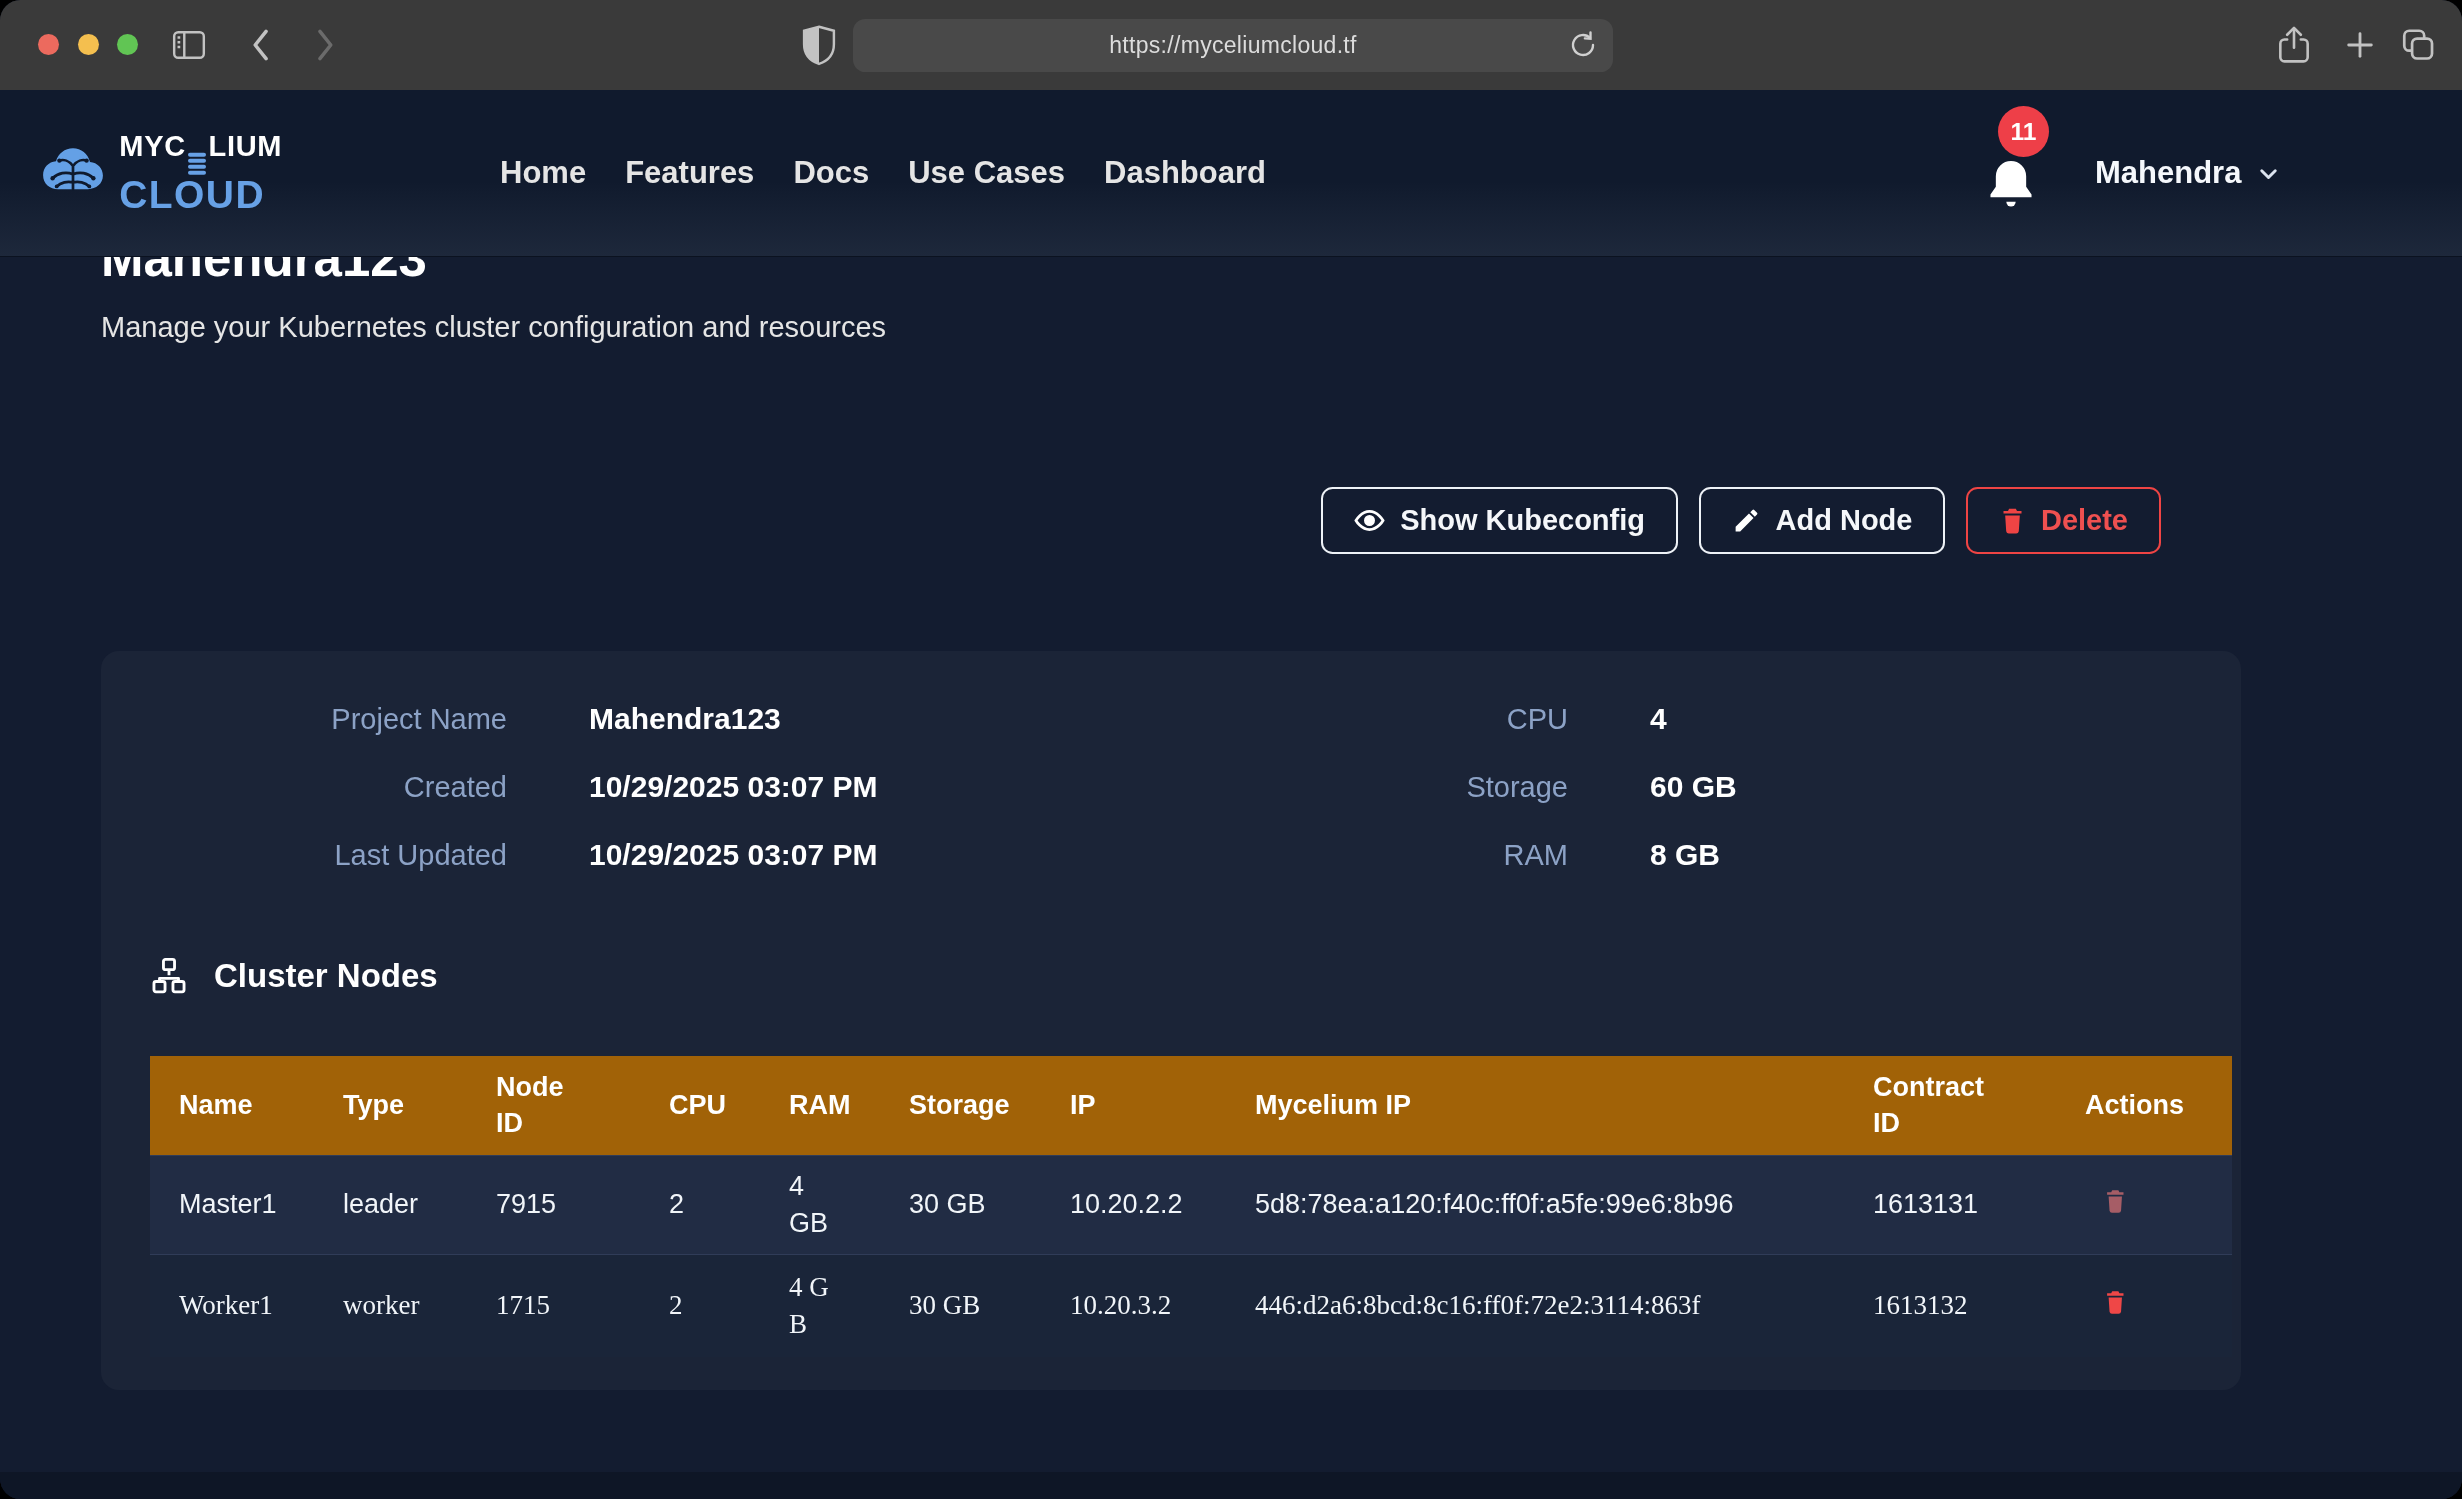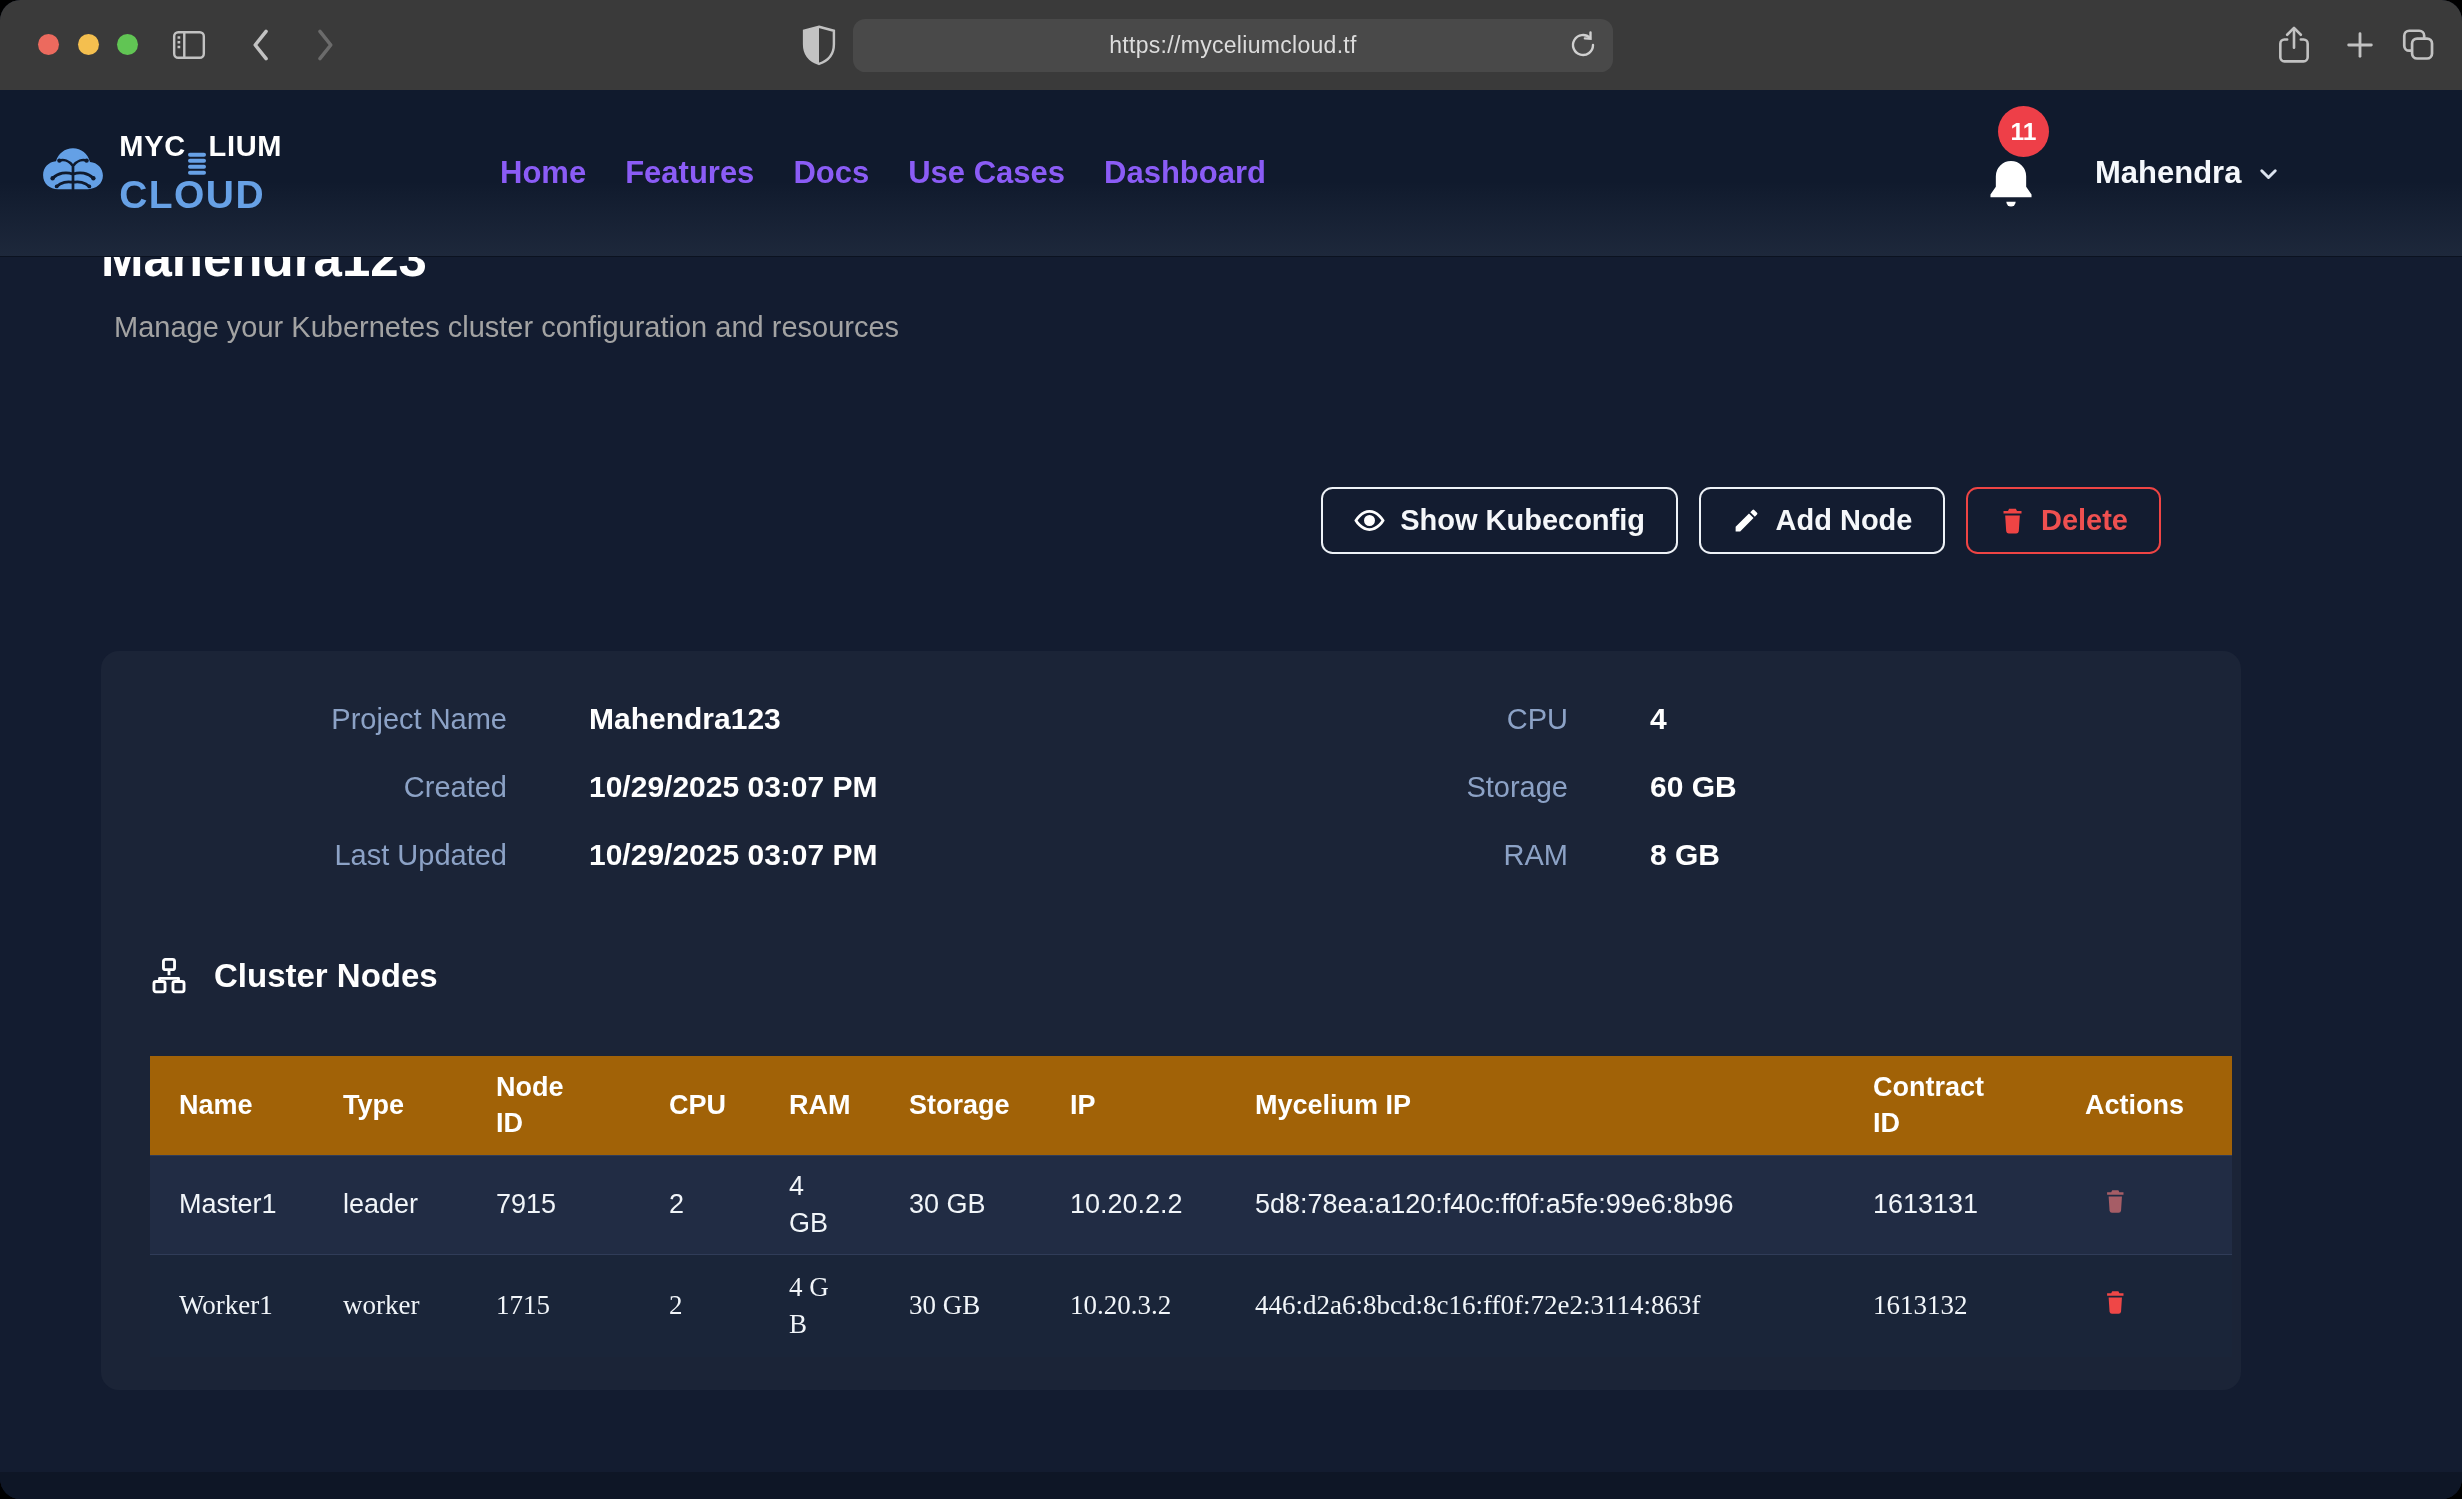--- a/index.html
+++ b/index.html
@@ -22,30 +22,30 @@
   
   .nav { position:absolute; top:90px; left:0; right:0; height:167px; background:#101a2d; z-index:5; overflow:hidden; border-bottom:1.4px solid rgba(5,9,20,.5); }
   .nav-haze { position:absolute; left:0; right:0; bottom:0; height:75px; background:linear-gradient(rgba(148,163,184,0), rgba(148,163,184,.10)); }
   .logo { position:absolute; left:39px; top:50%; transform:translateY(-50%); display:flex; align-items:center; gap:12.3px; }
   .logo-lines { display:flex; flex-direction:column; line-height:1.02; }
   .logo-top { font-size:29px; font-weight:bold; color:#fff; letter-spacing:0.7px; white-space:nowrap; }
   .logo-bottom { font-size:39px; font-weight:bold; color:#67a1e6; letter-spacing:1.4px; }
   .ebars { display:inline-flex; flex-direction:column; gap:2.4px; margin:0 2.1px; position:relative; top:0.7px; }
   .ebars i { display:block; width:18.5px; height:3.8px; border-radius:2.1px; background:#67a1e6; }
   .nav-links { position:absolute; left:500px; top:50%; transform:translateY(-50%); display:flex; gap:39px; }
-  .nav-link { font-size:31px; font-weight:600; color:#8b5cf6; cursor:pointer; white-space:nowrap; }
+  .nav-link { font-size:31px; font-weight:600; color:#e5e5e5; cursor:pointer; white-space:nowrap; }
   .bell-wrap { position:absolute; left:1979px; top:16.4px; width:82px; height:109px; }
   .bell { position:absolute; left:4.1px; bottom:0; color:#fff; }
   .badge { position:absolute; left:19px; top:0; min-width:51px; height:51px; border-radius:50%; background:#ee3f48; color:#fff; font-size:24.6px; font-weight:bold; display:flex; align-items:center; justify-content:center; }
   .user { position:absolute; left:2095px; top:50%; transform:translateY(-50%); display:flex; align-items:center; gap:13.7px; color:#f5f8fc; cursor:pointer; }
   .user-name { font-size:31px; font-weight:600; }
 
   
   .hero-title { position:absolute; left:101px; top:231px; font-size:51px; line-height:55px; font-weight:bold; color:#fff; z-index:1; }
-  .hero-sub { position:absolute; left:114px; top:311px; font-size:29px; color:#a3a3a3; z-index:1; }
+  .hero-sub { position:absolute; left:101px; top:311px; font-size:29px; color:#e5e5e5; z-index:1; }
 
   
   .btn-row { position:absolute; top:487px; right:301px; display:flex; gap:20.5px; z-index:1; }
   .btn { height:67px; display:flex; align-items:center; gap:15px; padding:12px 31px; border:2.1px solid #eef2f7; border-radius:11.6px; background:transparent; color:#f5f7fa; font-size:29px; font-weight:bold; font-family:inherit; cursor:pointer; white-space:nowrap; }
   .btn.danger { border-color:#ef4444; color:#ef5050; }
 
   
   .card { position:absolute; left:101px; top:651px; width:2140px; height:739px; background:#1b2437; border-radius:18px; z-index:1; }
   .info-col { position:absolute; top:51px; display:flex; flex-direction:column; gap:34px; }
   .info-col.left { left:0; }

